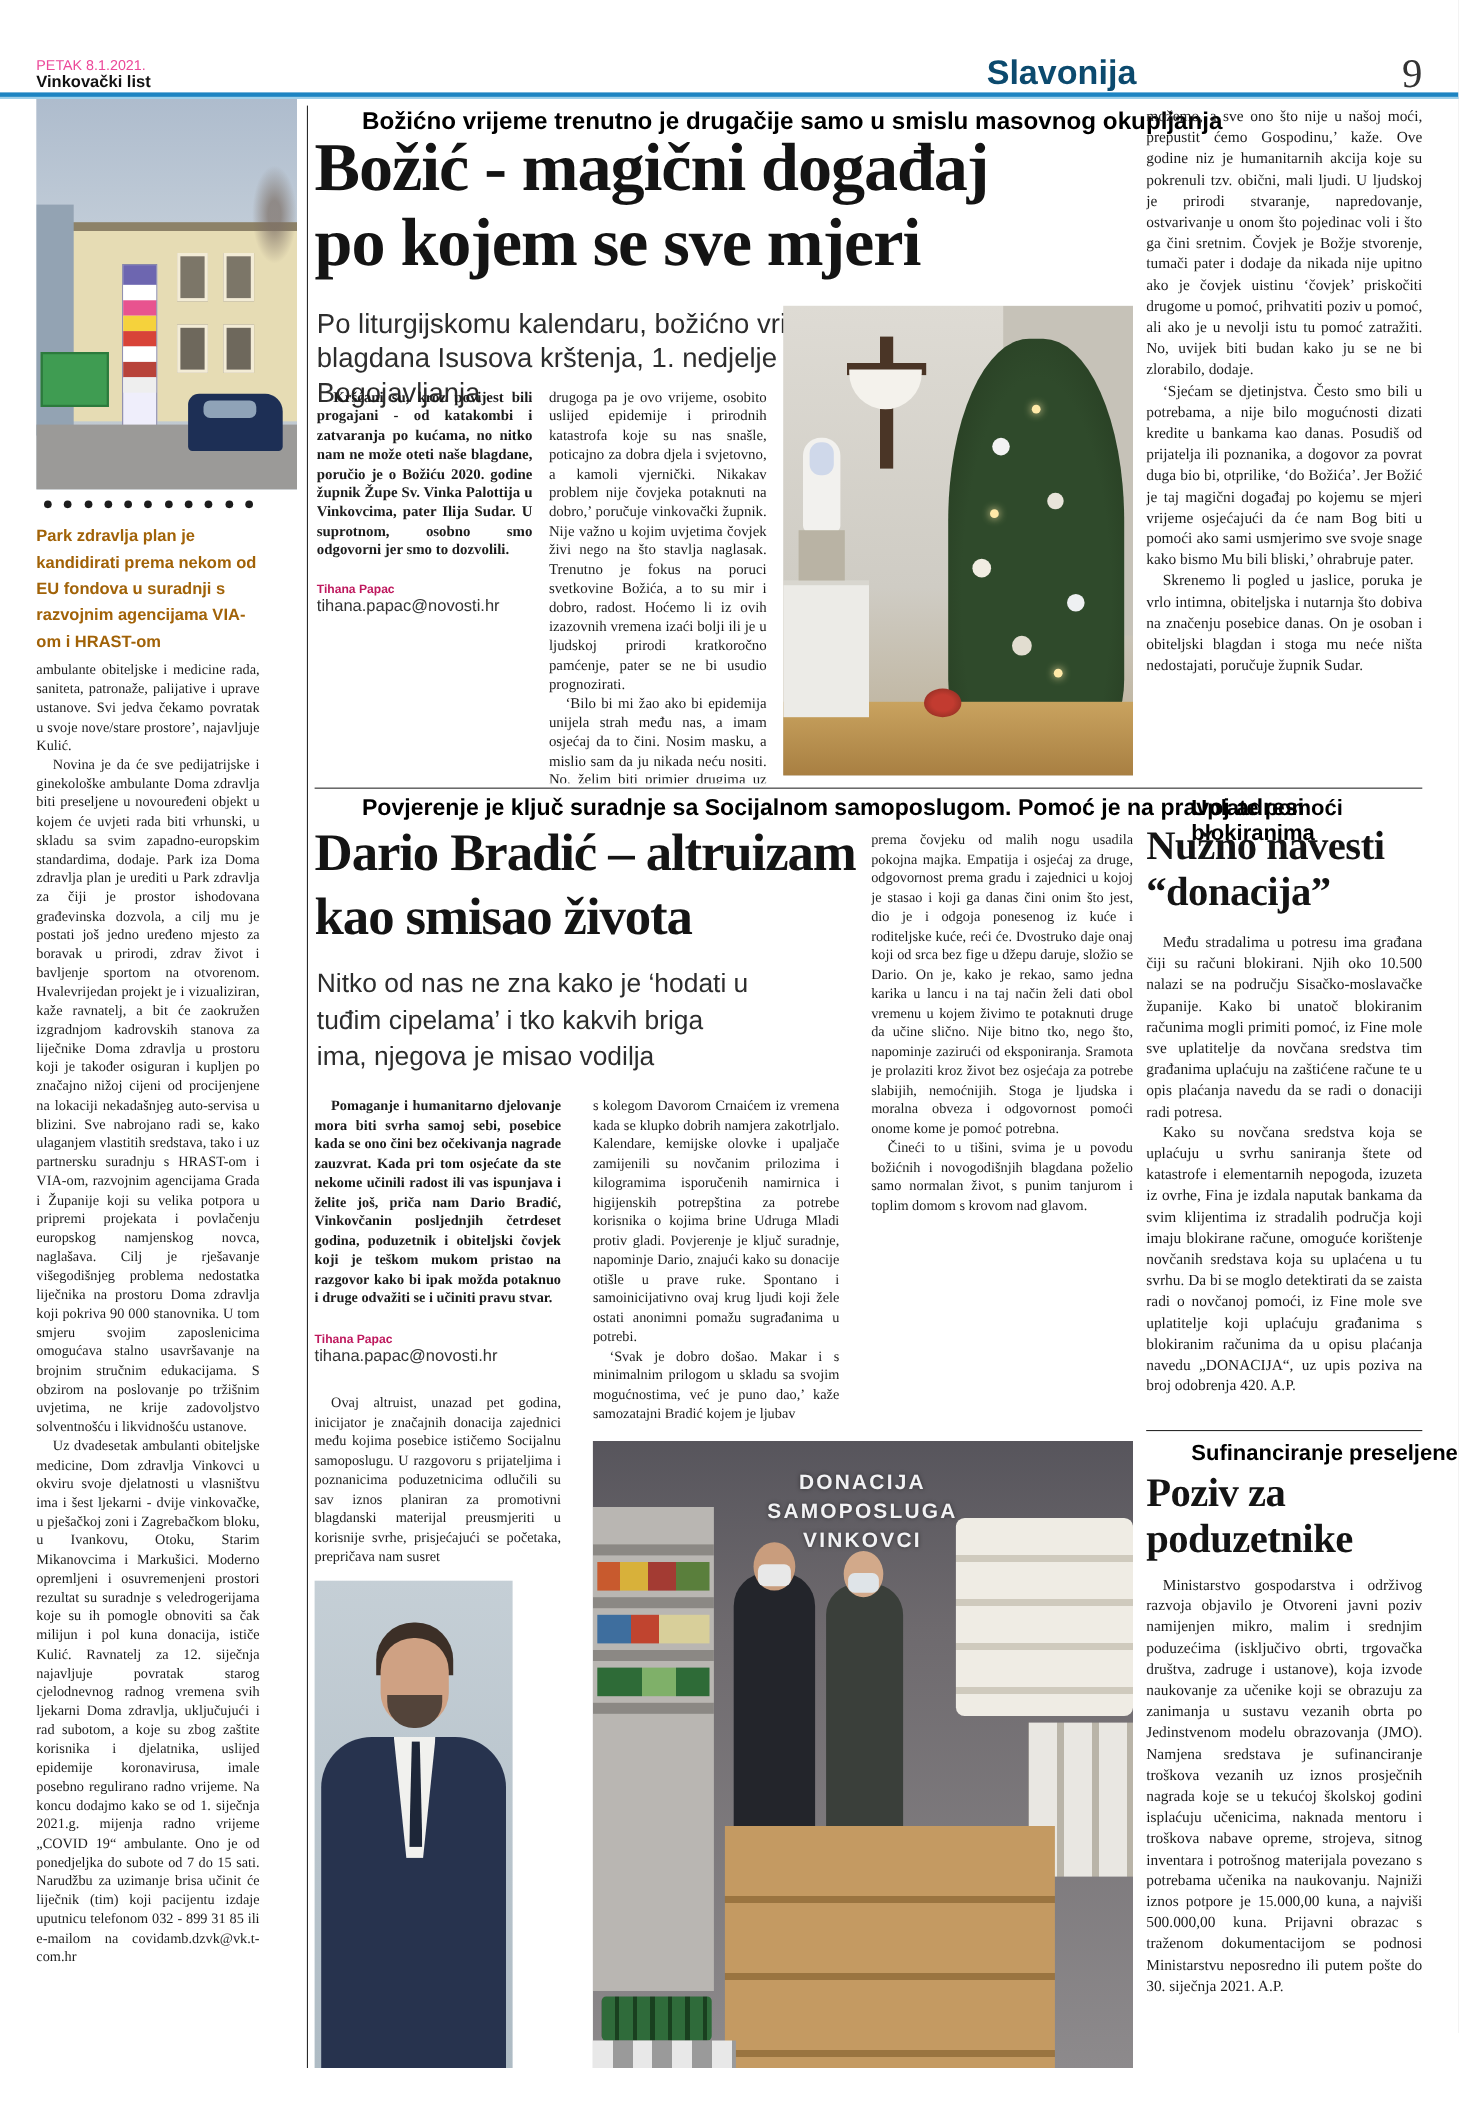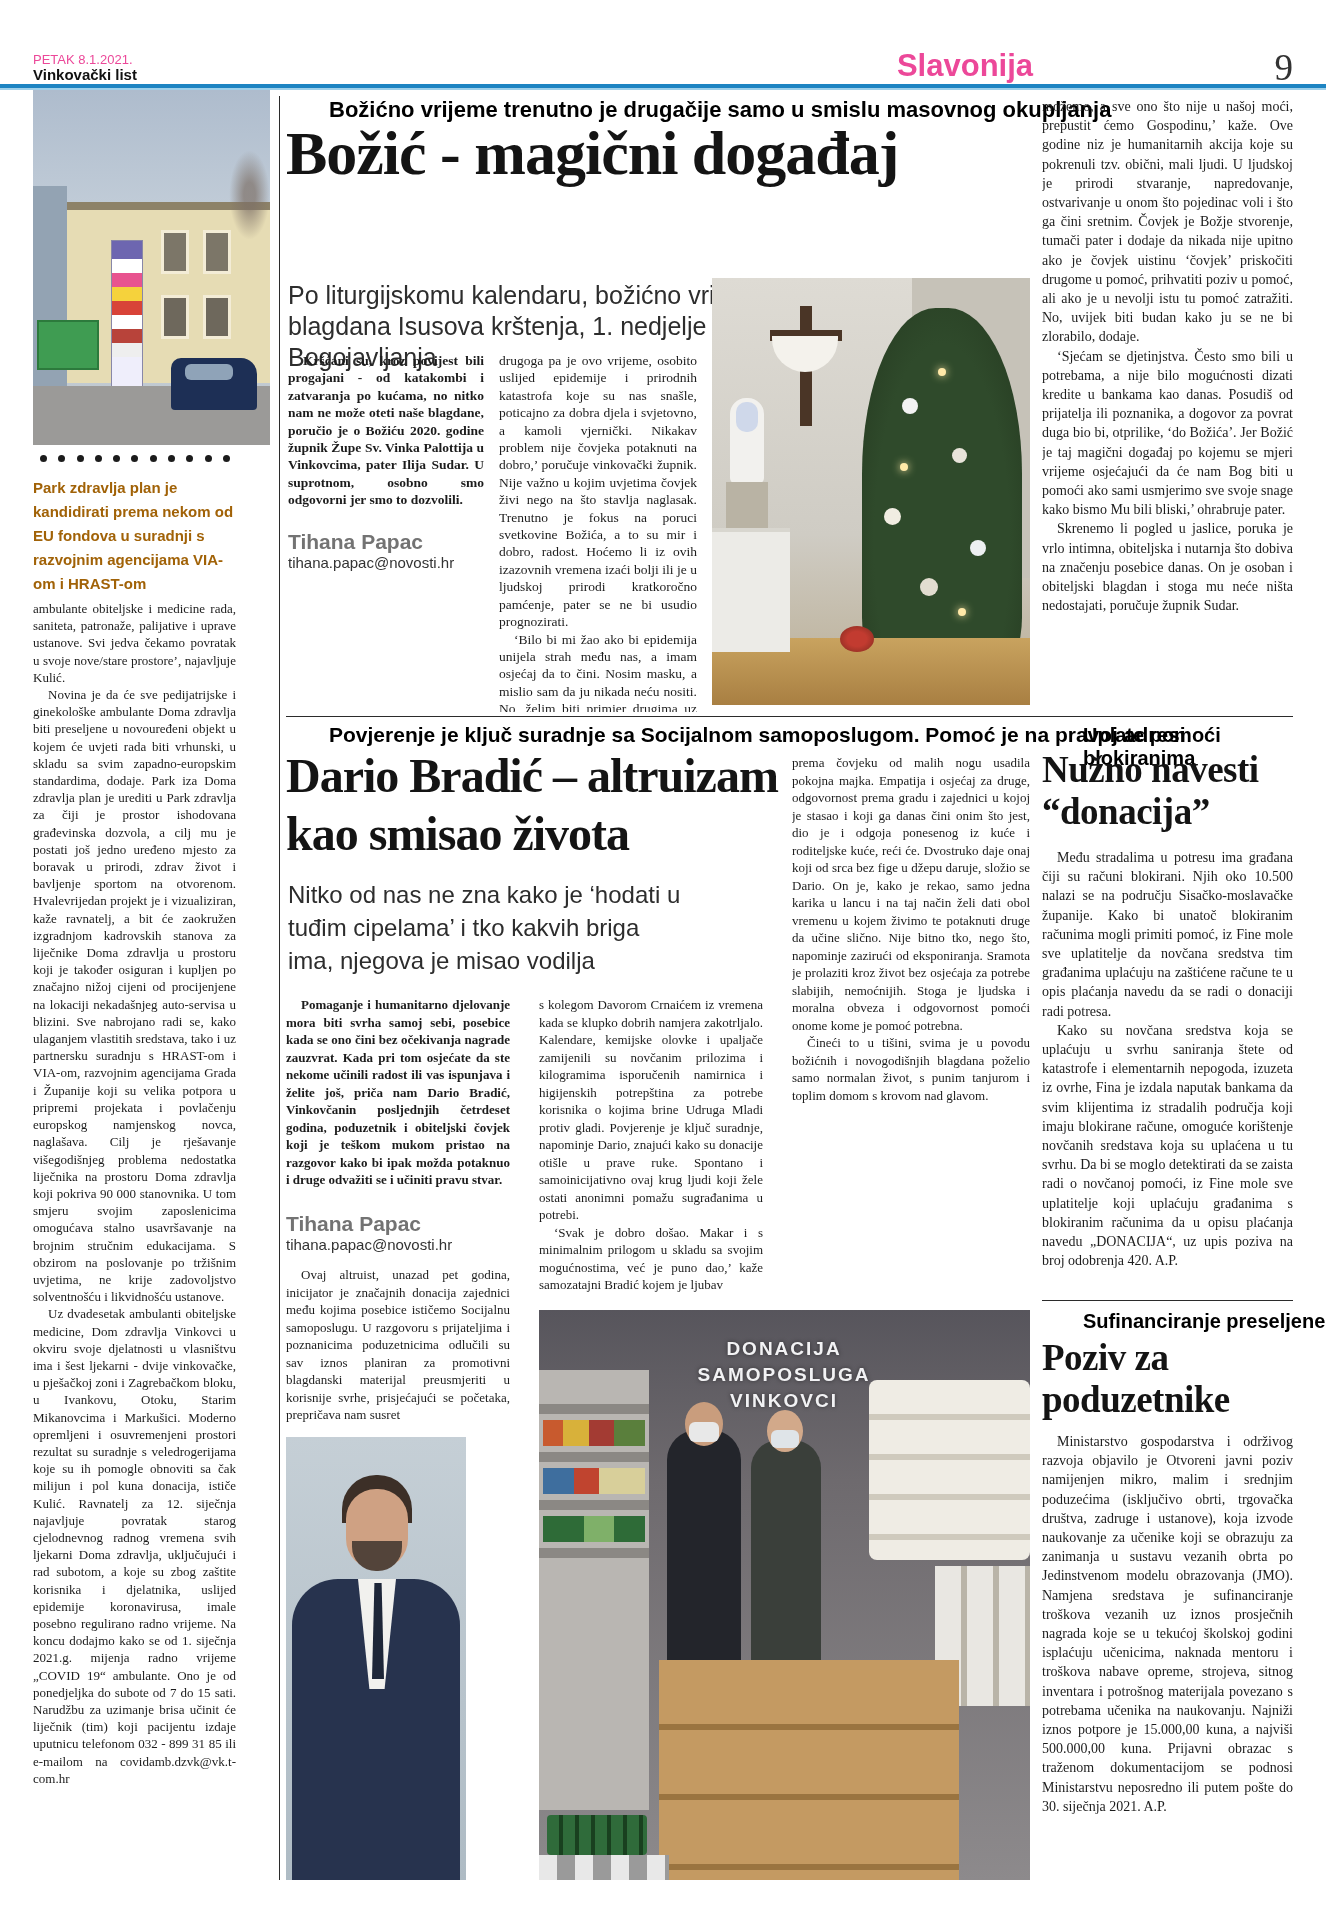--- a/index.html
+++ b/index.html
@@ -2,31 +2,31 @@
 <html lang="hr"><head>
 <meta charset="utf-8">
 <style>
   html,body{margin:0;padding:0;background:#e9e9e9;}
   #page{position:relative;width:1326px;height:1920px;background:#ffffff;margin:0 auto;
         font-family:"Liberation Serif",serif;color:#1c1c1c;overflow:hidden;}
   .abs{position:absolute;}
   
   .hdr-date{left:33px;top:52px;font-family:"Liberation Sans",sans-serif;font-size:13px;color:#ec4899;}
   .hdr-paper{left:33px;top:66px;font-family:"Liberation Sans",sans-serif;font-size:15px;font-weight:bold;color:#111;}
-  .hdr-section{left:860px;top:48px;width:210px;text-align:center;font-family:"Liberation Sans",sans-serif;font-size:31px;font-weight:bold;color:#ec4899;}
+  .hdr-section{left:860px;top:48px;width:210px;text-align:center;font-family:"Liberation Sans",sans-serif;font-size:31px;font-weight:bold;color:#0c4a6e;}
   .hdr-pagenum{left:1230px;top:46px;width:63px;text-align:right;font-size:37px;color:#333;}
   .hdr-rule{left:0px;top:84px;width:1326px;height:4px;background:#1d84c2;border-bottom:2px solid #9fd0ea;}
   
   .vdiv{left:279px;top:96px;width:1px;height:1784px;background:#2b2b2b;}
   .hrule{height:1px;background:#2b2b2b;}
   
   .kicker{font-family:Liberation Sans, sans-serif;font-weight:bold;color:#000000;margin-left:41px;}
   .headline{font-weight:bold;color:#141414;letter-spacing:-1px;white-space:nowrap;}
   .subhead{font-family:"Liberation Sans",sans-serif;color:#2d2d2d;}
-  .byline-name{font-family:"Liberation Sans",sans-serif;font-weight:bold;font-size:21px;color:#737373;}
+  .byline-name{font-family:"Liberation Sans",sans-serif;font-weight:bold;font-size:11px;color:#be185d;}
   .byline-mail{font-family:"Liberation Sans",sans-serif;font-size:15px;color:#333;}
   
   .body{ text-align:justify;overflow:hidden;}
   .body p{margin:0;}
   .body p.ind{text-indent:15px;}
   .lead{font-weight:bold;}
   .a1col{font-size:13.5px;line-height:17.4px;}
   .a2col{font-size:13px;line-height:17.5px;}
   .leftbody{font-size:13px;line-height:17.2px;}
   .sidebody{font-size:14px;line-height:19.2px;}
@@ -101,20 +101,21 @@
   <div class="abs caption">Park zdravlja plan je kandidirati prema nekom od EU fondova u suradnji s razvojnim agencijama VIA-om i HRAST-om</div>
 
   <div class="abs body leftbody" style="left:33px;top:600px;width:203px;height:1256px;">
     <p>ambulante obiteljske i medicine rada, saniteta, patronaže, palijative i uprave ustanove. Svi jedva čekamo povratak u svoje nove/stare prostore’, najavljuje Kulić.</p>
     <p class="ind">Novina je da će sve pedijatrijske i ginekološke ambulante Doma zdravlja biti preseljene u novouređeni objekt u kojem će uvjeti rada biti vrhunski, u skladu sa svim zapadno-europskim standardima, dodaje. Park iza Doma zdravlja plan je urediti u Park zdravlja za čiji je prostor ishodovana građevinska dozvola, a cilj mu je postati još jedno uređeno mjesto za boravak u prirodi, zdrav život i bavljenje sportom na otvorenom. Hvalevrijedan projekt je i vizualiziran, kaže ravnatelj, a bit će zaokružen izgradnjom kadrovskih stanova za liječnike Doma zdravlja u prostoru koji je također osiguran i kupljen po značajno nižoj cijeni od procijenjene na lokaciji nekadašnjeg auto-servisa u blizini. Sve nabrojano radi se, kako ulaganjem vlastitih sredstava, tako i uz partnersku suradnju s HRAST-om i VIA-om, razvojnim agencijama Grada i Županije koji su velika potpora u pripremi projekata i povlačenju europskog namjenskog novca, naglašava. Cilj je rješavanje višegodišnjeg problema nedostatka liječnika na prostoru Doma zdravlja koji pokriva 90 000 stanovnika. U tom smjeru svojim zaposlenicima omogućava stalno usavršavanje na brojnim stručnim edukacijama. S obzirom na poslovanje po tržišnim uvjetima, ne krije zadovoljstvo solventnošću i likvidnošću ustanove.</p>
     <p class="ind">Uz dvadesetak ambulanti obiteljske medicine, Dom zdravlja Vinkovci u okviru svoje djelatnosti u vlasništvu ima i šest ljekarni - dvije vinkovačke, u pješačkoj zoni i Zagrebačkom bloku, u Ivankovu, Otoku, Starim Mikanovcima i Markušici. Moderno opremljeni i osuvremenjeni prostori rezultat su suradnje s veledrogerijama koje su ih pomogle obnoviti sa čak milijun i pol kuna donacija, ističe Kulić. Ravnatelj za 12. siječnja najavljuje povratak starog cjelodnevnog radnog vremena svih ljekarni Doma zdravlja, uključujući i rad subotom, a koje su zbog zaštite korisnika i djelatnika, uslijed epidemije koronavirusa, imale posebno regulirano radno vrijeme. Na koncu dodajmo kako se od 1. siječnja 2021.g. mijenja radno vrijeme „COVID 19“ ambulante. Ono je od ponedjeljka do subote od 7 do 15 sati. Narudžbu za uzimanje brisa učinit će liječnik (tim) koji pacijentu izdaje uputnicu telefonom 032 - 899 31 85 ili e-mailom na covidamb.dzvk@vk.t-com.hr</p>
   </div>
 
   <div class="abs kicker" style="left:288px;top:97px;font-size:22px;">Božićno vrijeme trenutno je drugačije samo u smislu masovnog okupljanja</div>
   <div class="abs headline" style="left:286px;top:118px;font-size:62px;">Božić - magični događaj</div>
+  <div class="abs headline" style="left:286px;top:186px;font-size:62px;">po kojem se sve mjeri</div>
   <div class="abs subhead" style="left:288px;top:280px;width:580px;font-size:25px;line-height:31px;">Po liturgijskomu kalendaru, božićno vrijeme traje do blagdana Isusova krštenja, 1. nedjelje nakon Bogojavljanja</div>
 
   <div class="abs body a1col" style="left:288px;top:352px;width:196px;height:170px;">
     <p class="lead ind">Kršćani su, kroz povijest bili progajani - od katakombi i zatvaranja po kućama, no nitko nam ne može oteti naše blagdane, poručio je o Božiću 2020. godine župnik Župe Sv. Vinka Palottija u Vinkovcima, pater Ilija Sudar. U suprotnom, osobno smo odgovorni jer smo to dozvolili.</p>
   </div>
   <div class="abs" style="left:288px;top:530px;">
     <div class="byline-name">Tihana Papac</div>
     <div class="byline-mail">tihana.papac@novosti.hr</div>
   </div>
   <div class="abs body a1col" style="left:499px;top:352px;width:198px;height:360px;">

